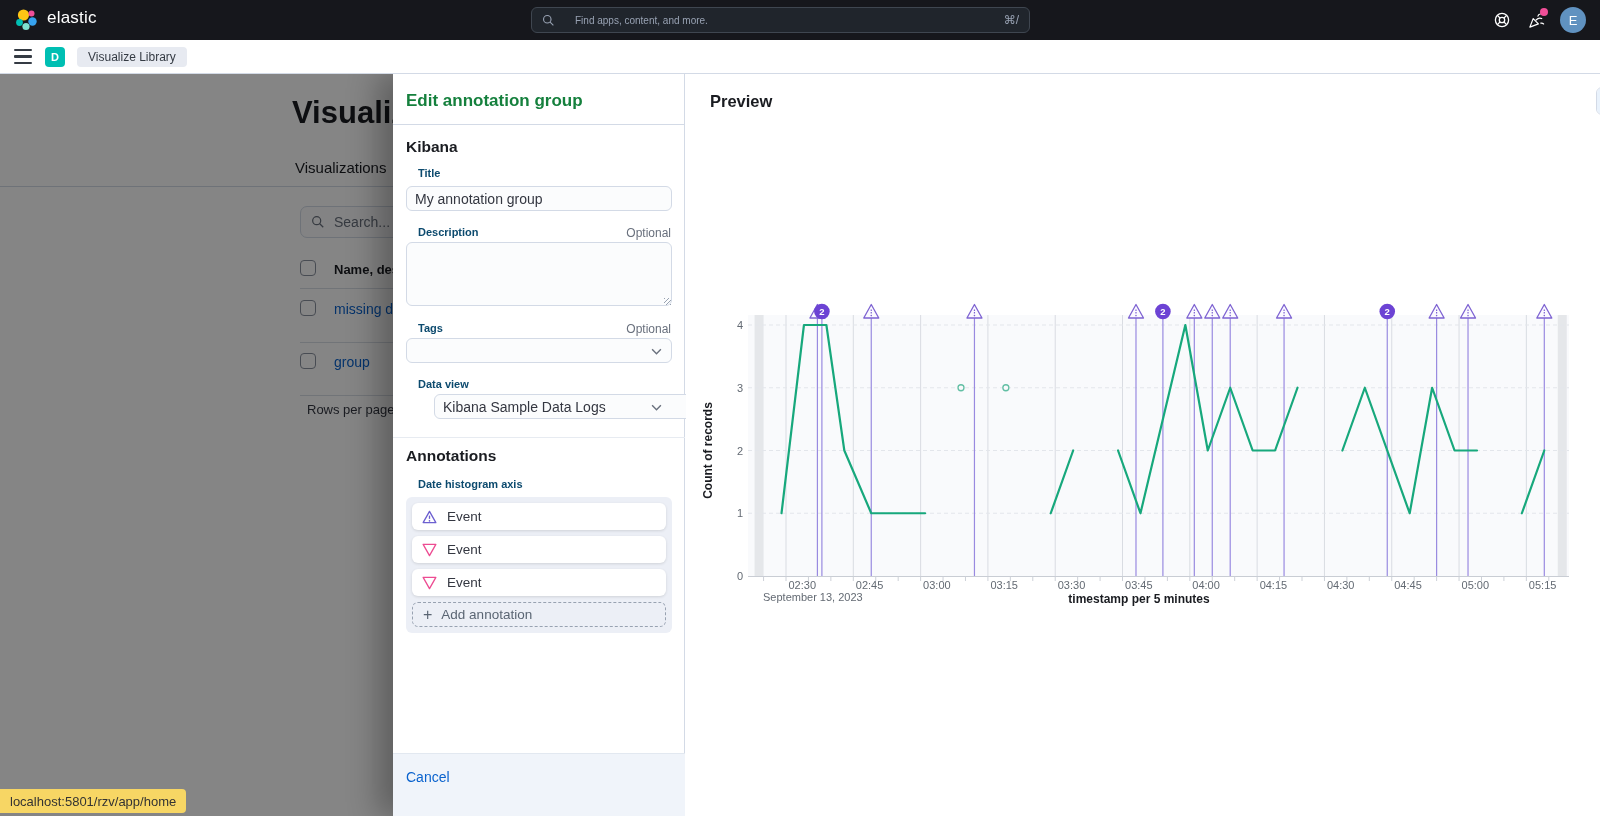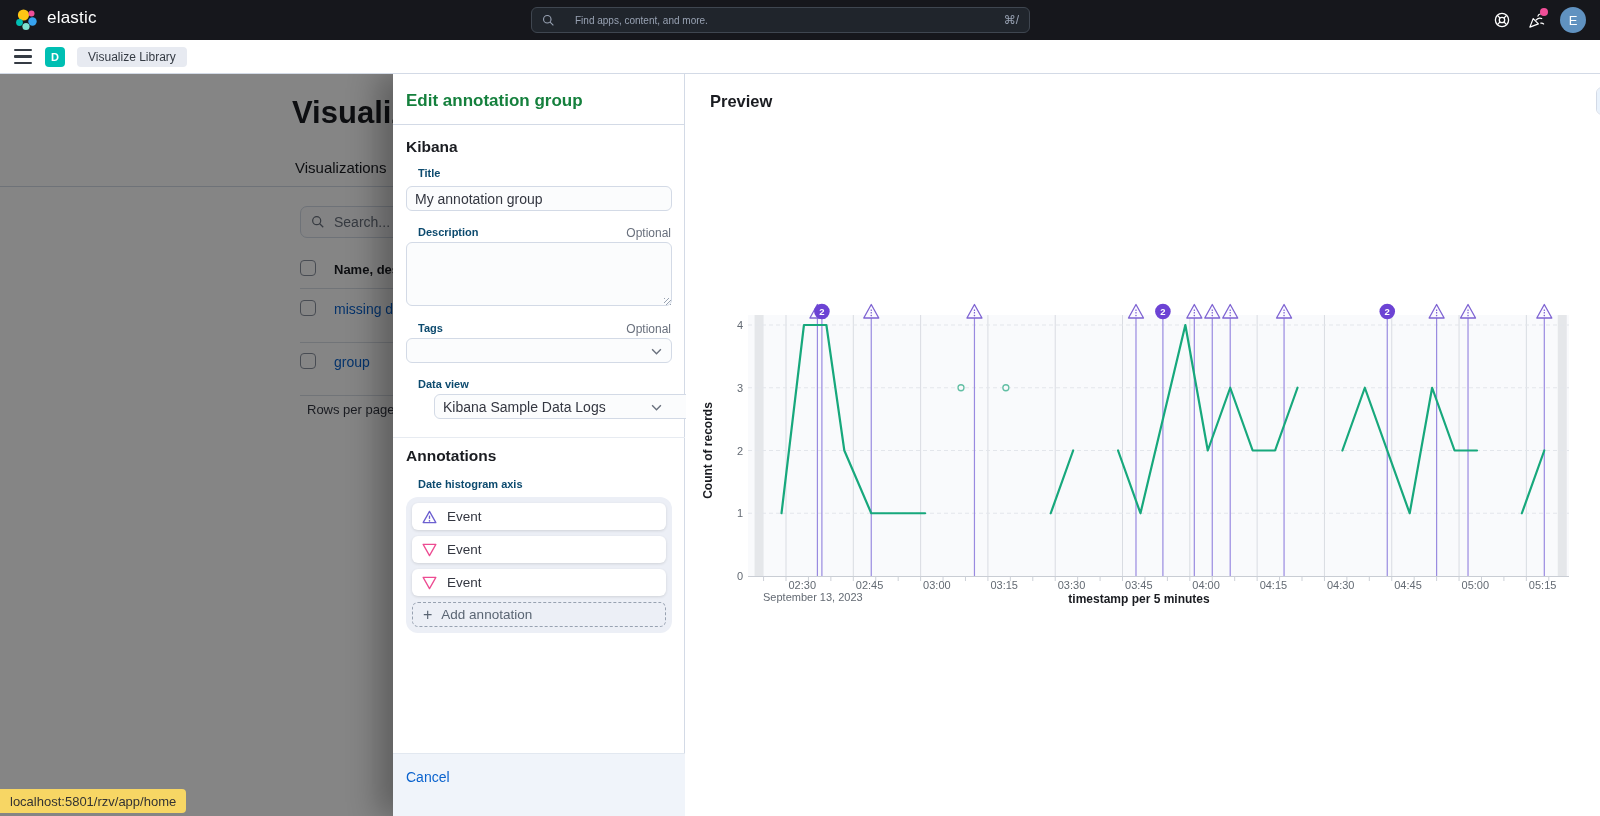--- a/index.html
+++ b/index.html
@@ -47,21 +47,21 @@
   .fly-title { position:absolute; left:13px; top:17px; font-size:17px; font-weight:bold; color:#15803d; }
   .fly-hr { position:absolute; left:0; top:50px; width:292px; height:1px; background:#d3dae6; }
   .sec-h { position:absolute; left:13px; font-size:15.5px; font-weight:bold; color:#1a1c21; }
   .lbl { position:absolute; left:25px; font-size:11px; font-weight:bold; color:#0c4a6e; }
   .opt { position:absolute; right:13px; font-size:12px; color:#69707d; }
   .inp { position:absolute; left:13px; width:266px; height:25px; border:1px solid #d3dae6; border-radius:6px; background:#fbfcfd; font-size:14px; color:#343741; padding:0 8px; font-family:inherit; }
   .txa { position:absolute; left:13px; top:168px; width:266px; height:64px; border:1px solid #d3dae6; border-radius:6px; background:#fbfcfd; resize:none; }
   .resize-corner { position:absolute; left:271px; top:224px; width:7px; height:7px; background:repeating-linear-gradient(135deg,#98a2b1 0 1px,transparent 1px 3px); }
   .chev { position:absolute; right:22px; pointer-events:none; }
   .soft-hr { position:absolute; left:0; top:363px; width:292px; height:1px; background:#e7ebf1; }
-  .ann-panel { position:absolute; left:13px; top:423px; width:266px; border-radius:12px; background:#eceff6; padding:6px; }
+  .ann-panel { position:absolute; left:13px; top:423px; width:266px; border-radius:6px; background:#eceff6; padding:6px; }
   .ann-row { height:27px; background:#fff; border-radius:6px; box-shadow:0 1px 3px rgba(0,0,0,0.12); display:flex; align-items:center; padding:0 10px; margin-bottom:6px; cursor:pointer; }
   .ann-row span { font-size:13.5px; color:#343741; margin-left:10px; }
   .add-row { height:25px; border:1px dashed #98a2b1; border-radius:6px; display:flex; align-items:center; padding:0 10px; color:#5a6573; font-size:13.5px; cursor:pointer; }
   .add-row b { font-weight:normal; font-size:16px; margin-right:9px; }
   .fly-footer { position:absolute; left:0; bottom:0; width:292px; height:63px; background:#f0f4fa; border-top:1px solid #e2e8f0; }
   .cancel { position:absolute; left:13px; top:15px; font-size:14px; font-weight:500; color:#0b63ce; cursor:pointer; }
   .save-btn { position:absolute; right:13px; top:10px; height:28px; padding:0 12px; background:#0d70d0; border:none; border-radius:6px; color:#fff; font-size:13.5px; font-weight:bold; display:flex; align-items:center; gap:7px; cursor:pointer; font-family:inherit; }
 
   
   .preview { position:absolute; left:293px; top:0; width:914px; height:742px; background:#fff; }

